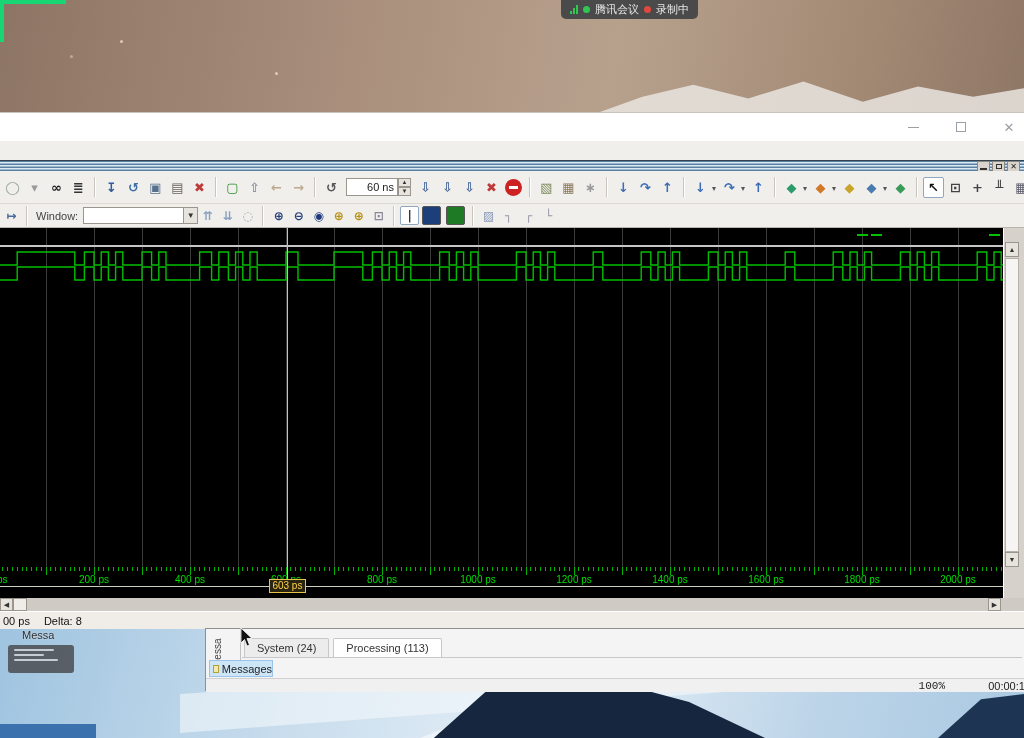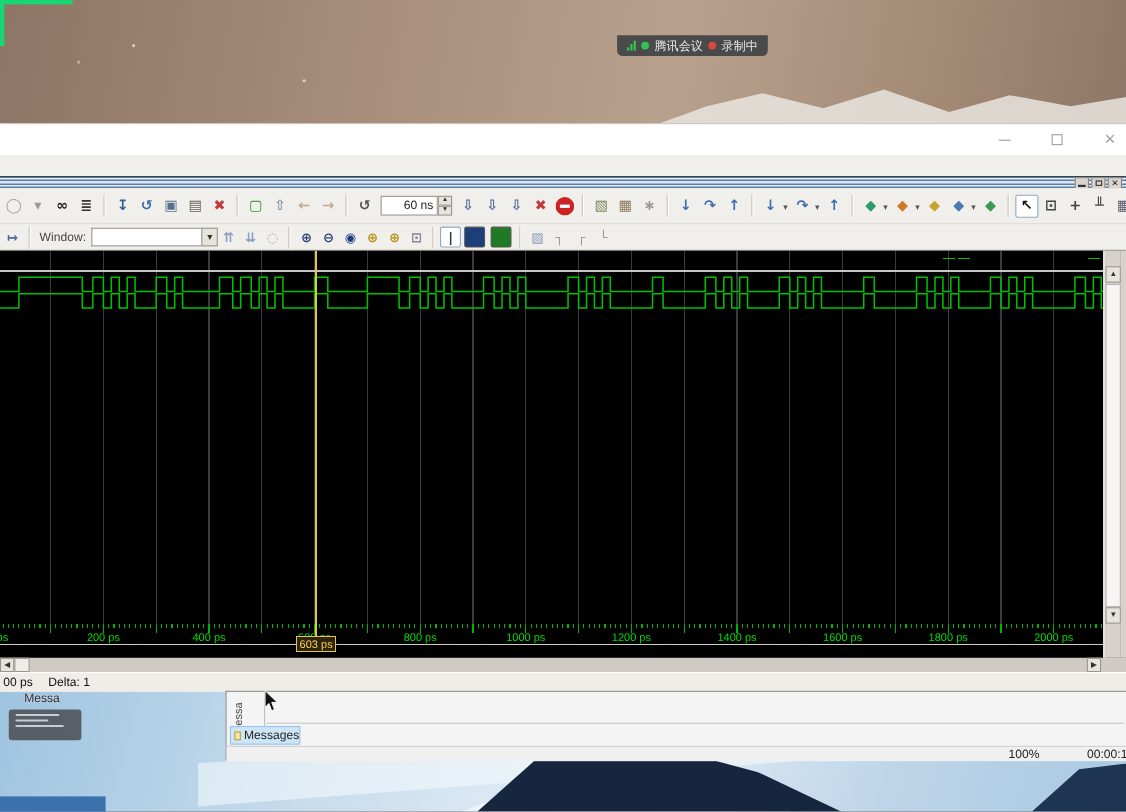--- a/index.html
+++ b/index.html
@@ -89,21 +89,21 @@
   #vert-tab { position:absolute; left:6px; top:2px; width:16px; height:44px; font-size:10px; color:#444;
     writing-mode:vertical-rl; transform:rotate(180deg); text-align:center; overflow:hidden; }
   #panel-vsep { position:absolute; left:34px; top:0; width:1px; height:48px; background:#c0c0c0; }
   .ptabs { position:absolute; left:38px; top:9px; display:flex; gap:4px; }
   .ptab { height:19px; padding:3px 12px 0 12px; font-size:11px; color:#333; background:#ececec; border:1px solid #c8c8c8; border-bottom:none; border-radius:2px 2px 0 0; }
   .ptab.active { background:#ffffff; }
   #ptab-underline { position:absolute; left:36px; top:28px; width:780px; height:1px; background:#c8c8c8; }
   #messages-tab { position:absolute; left:3px; top:31px; width:64px; height:17px; background:#cde6f7; border:1px solid #9cc3e5; display:flex; align-items:center; gap:3px; font-size:11px; color:#222; padding-left:3px; }
   #messages-tab .noteicon { width:8px; height:8px; background:#f5e9a8; border:1px solid #b5a040; display:inline-block; }
   #panel-status { position:absolute; left:0; top:49px; width:819px; height:14px; background:#f0f0f0; border-top:1px solid #d0d0d0; font-size:11px; color:#222; }
-  #panel-progress { position:absolute; right:80px; top:1px; }
+  #panel-progress { position:absolute; right:80px; top:1px;font-family:Liberation Mono, monospace; }
   #panel-elapsed { position:absolute; right:-6px; top:1px; }
 
   
   #edge-label { left:22px; top:629px; font-size:11px; color:#2e2e2e; text-shadow:0 0 2px rgba(255,255,255,.6); }
   #edge-widget { left:8px; top:645px; width:66px; height:28px; background:#52565c; border-radius:3px; opacity:.92; padding:4px 6px; display:flex; flex-direction:column; gap:3px; }
   #edge-widget i { display:block; height:2px; background:#c8cdd2; border-radius:1px; }
   #edge-widget i:nth-child(1){ width:40px; } #edge-widget i:nth-child(2){ width:30px; } #edge-widget i:nth-child(3){ width:44px; }
   #mouse-cursor { left:240px; top:628px; width:14px; height:20px; z-index:50; }
 </style>
 </head>
@@ -118,21 +118,21 @@
 <div class="abs" id="desktop-bottom"></div>
 <div class="abs wp-band1"></div>
 <div class="abs wp-band2"></div>
 <div class="abs" id="navy-center"></div>
 <div class="abs" id="navy-right"></div>
 <div class="abs" id="blue-corner"></div>
 
 <div class="abs" id="share-border-top" style="background: rgb(23, 214, 115);"></div>
 <div class="abs" id="share-border-left" style="background: rgb(23, 214, 115);"></div>
 
-<div class="abs" id="meeting-pill" style="background: rgb(74, 74, 74); color: rgb(233, 233, 233); margin-top: 32px;">
+<div class="abs" id="meeting-pill" style="background: rgb(74, 74, 74); color: rgb(233, 233, 233);">
   <span class="sigbars">
       <i style="height:3px"></i>
       <i style="height:6px"></i>
       <i style="height:9px"></i>
     </span>
   <span class="dot" id="mic-dot" style="background: rgb(49, 197, 83);"></span>
   <span>腾讯会议</span>
   <span class="dot" id="rec-dot" style="background: rgb(224, 72, 62);"></span>
   <span>录制中</span>
 </div>
@@ -542,34 +542,38 @@
     </div>
     <div id="wave-right-edge"></div>
   </div>
   <div class="abs" id="hscroll">
     <span class="hbtn" style="left:0">◀</span>
     <div id="hthumb"></div>
     <span class="hbtn" style="left:988px">▶</span>
   </div>
   <div class="abs" id="wave-statusbar">
     <span>00 ps</span>
-    <span>Delta: 1</span>
+    <span>Delta: 8</span>
   </div>
 </div>
 
 <div class="abs" id="edge-label">Messa</div>
 <div class="abs" id="edge-widget">
     <i></i>
     <i></i>
     <i></i>
   </div>
 
 <div class="abs" id="bottom-panel">
   <div id="vert-tab">Messa</div>
   <div id="panel-vsep"></div>
+  <div class="ptabs">
+    <span class="ptab">System (24)</span>
+    <span class="ptab active">Processing (113)</span>
+  </div>
   <div id="ptab-underline"></div>
   <div id="messages-tab">
     <span class="noteicon"></span>
     <span>Messages</span>
   </div>
   <div id="panel-status">
     <span id="panel-progress">100%</span>
     <span id="panel-elapsed">00:00:19</span>
   </div>
 </div>

